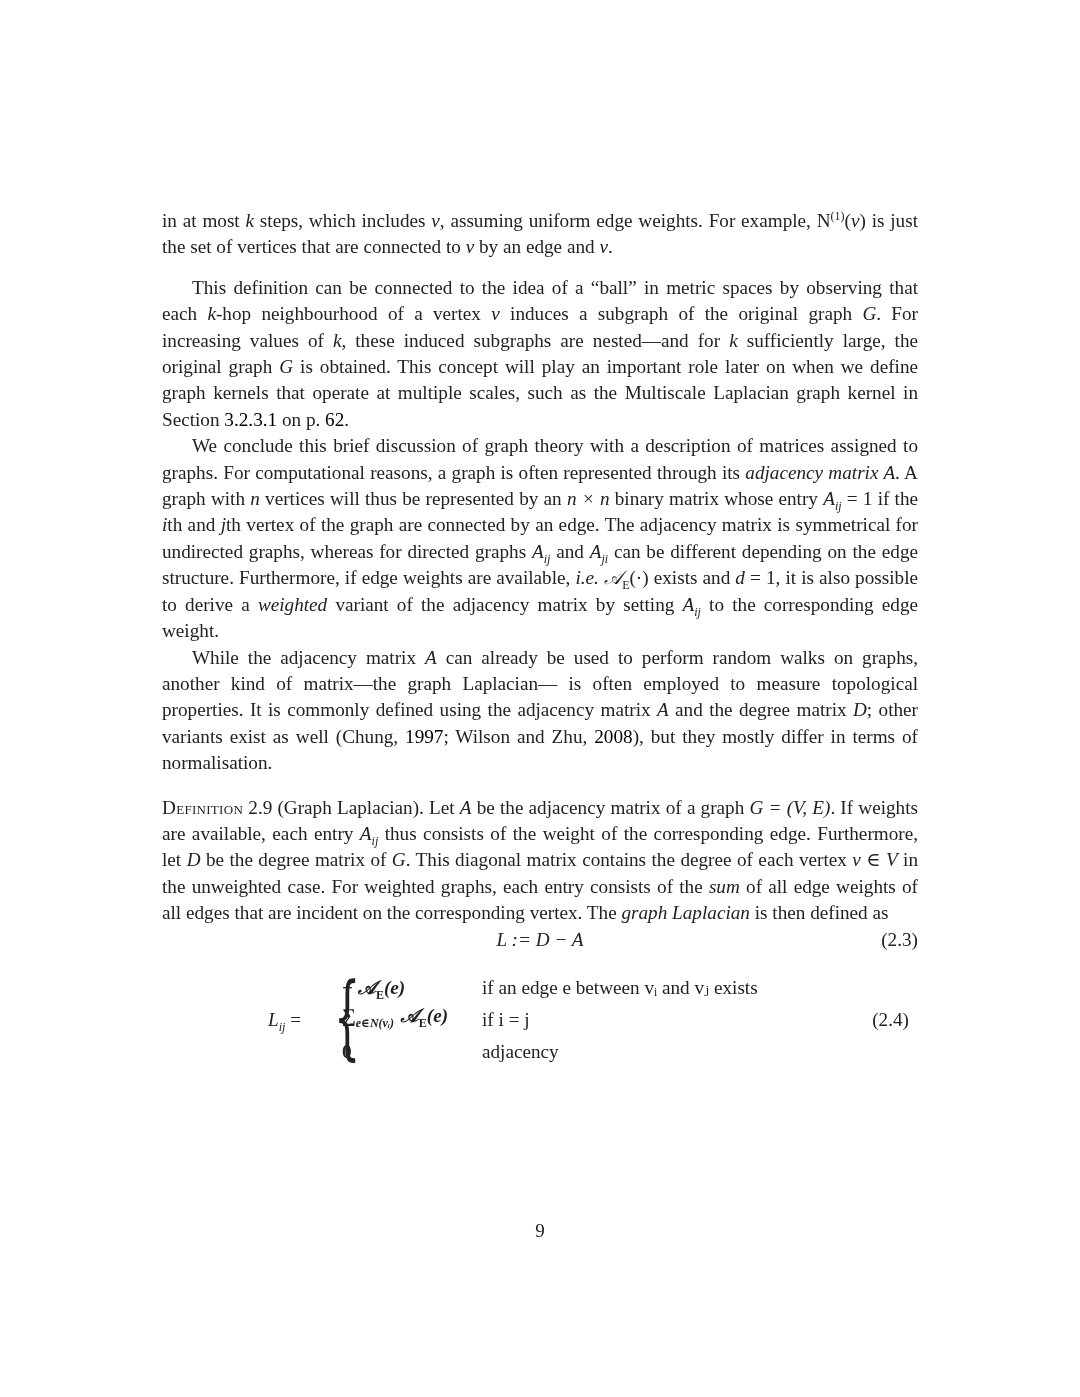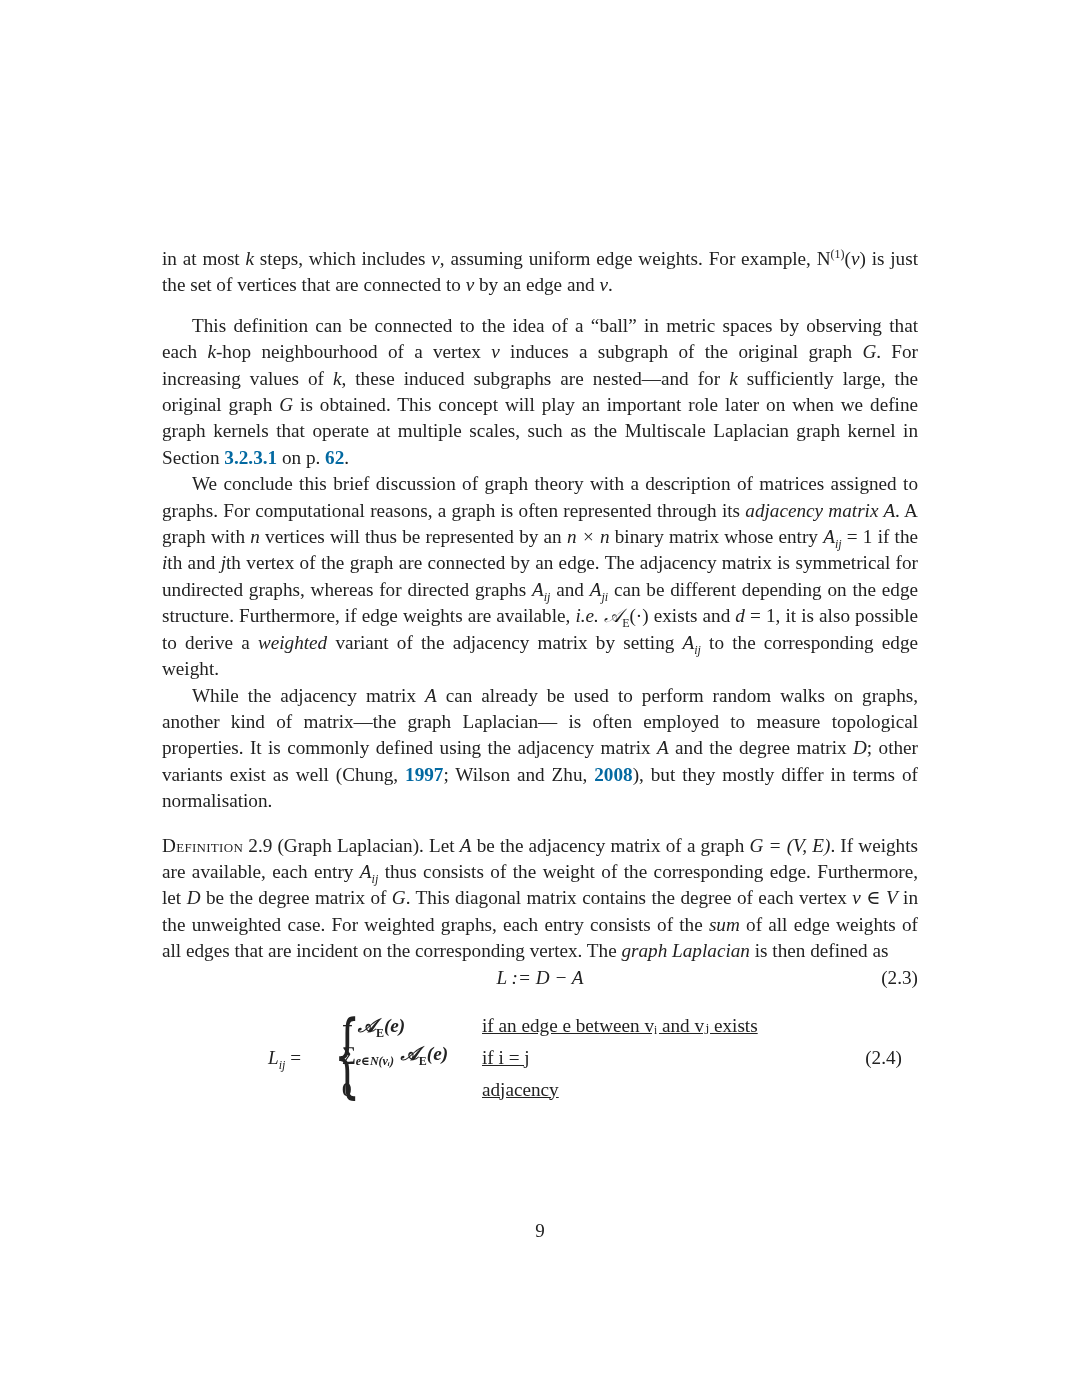--- a/index.html
+++ b/index.html
@@ -2,39 +2,38 @@
 <html><head>
   <meta charset="utf-8">
   <style>
     html, body { margin: 0; padding: 0; background: #ffffff; }
     body { width: 1080px; height: 1397px; position: relative; overflow: hidden; }
     .page {
       position: absolute; left: 162px; top: 208px; width: 756px;
       font-family: "Liberation Serif", "DejaVu Serif", serif;
       font-size: 19.2px; line-height: 26.4px; color: #222;
       text-align: justify;
-      margin-top: 38px;
     }
     .page p { margin: 0; }
     .p-indent { text-indent: 30px; }
     .gap { margin-top: 14px !important; }
-    .link { color: #0369a1; font-weight: bold; }
+    .link { color: #000000; }
     i, .m { font-style: italic; }
     .sc { font-variant: small-caps; letter-spacing: 0.3px; }
     sub, sup { font-size: 12px; line-height: 0; }
     .cal { font-family: "DejaVu Serif", serif; font-style: italic; }
     .eq-row { position: relative; height: 30px; }
     .eq-center { position: absolute; left: 0; right: 0; text-align: center; }
     .eq-num { position: absolute; right: 0; }
     .cases { position: relative; height: 102px; margin-top: 14px; }
     .cases .lhs { position: absolute; left: 106px; top: 36px; }
     .cases .brace { position: absolute; left: 172px; top: -4px; font-size: 92px; line-height: 100px; font-weight: 100; transform: scaleX(0.45); transform-origin: left top; font-family: "DejaVu Serif", serif; color: #222; }
     .cases .row { position: absolute; left: 180px; font-weight: bold; }
-    .cases .cond { position: absolute; left: 320px; text-decoration: underline; }
-    .cases .num { position: absolute; right: 16px; top: 36px; }
+    .cases .cond { position: absolute; left: 320px; }
+    .cases .num { position: absolute; right: 9px; top: 36px; }
     .pagenum { position: absolute; top: 1220px; left: 0; width: 1080px; text-align: center; font-family: "Liberation Serif", serif; font-size: 19px; color: #222; }
   </style>
 </head>
 <body>
 
 <div class="page">
 
   <p><span>in at most </span><i>k</i><span> steps, which includes </span><i>v</i><span>, assuming uniform edge weights. For example, N</span><sup>(1)</sup><span>(</span><i>v</i><span>) is just the set of vertices that are connected to </span><i>v</i><span> by an edge and </span><i>v</i><span>.</span></p>
 
   <p class="p-indent gap"><span>This definition can be connected to the idea of a “ball” in metric spaces by observing that each </span><i>k</i><span>-hop neighbourhood of a vertex </span><i>v</i><span> induces a subgraph of the original graph </span><i>G</i><span>. For increasing values of </span><i>k</i><span>, these induced subgraphs are nested—and for </span><i>k</i><span> sufficiently large, the original graph </span><i>G</i><span> is obtained. This concept will play an important role later on when we define graph kernels that operate at multiple scales, such as the Multiscale Laplacian graph kernel in Section </span><a class="link">3.2.3.1</a><span> on p. </span><a class="link">62</a><span>.</span></p>

